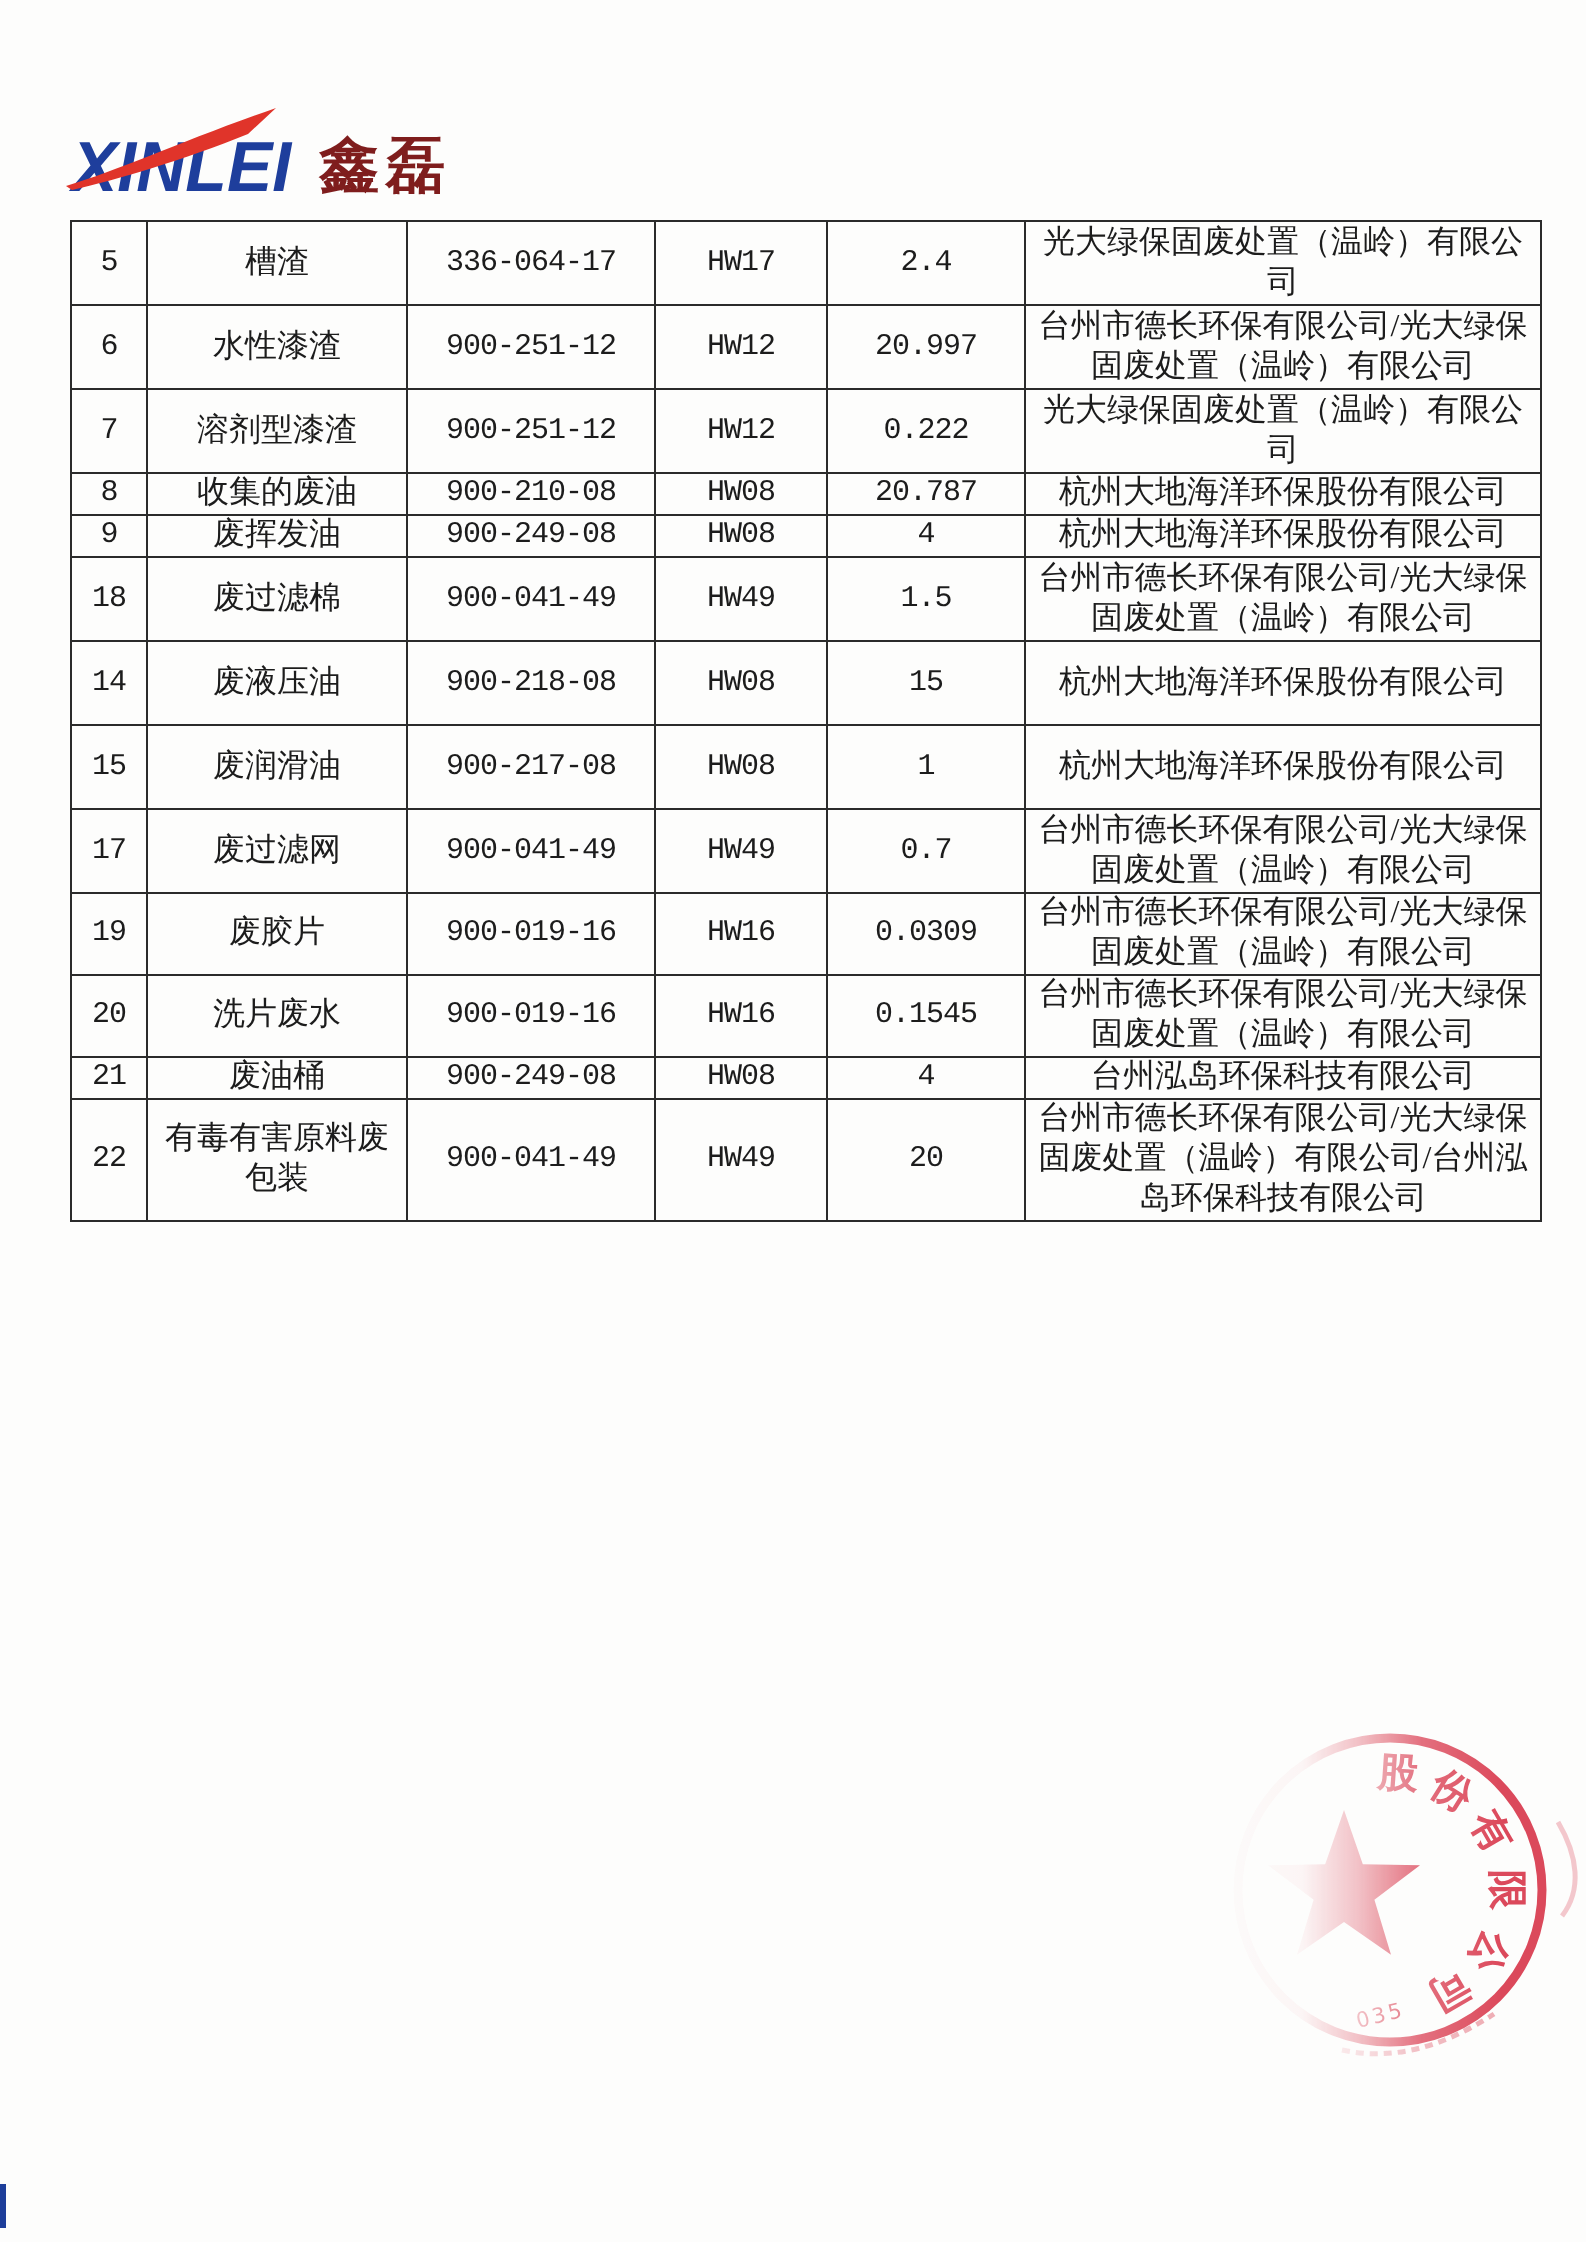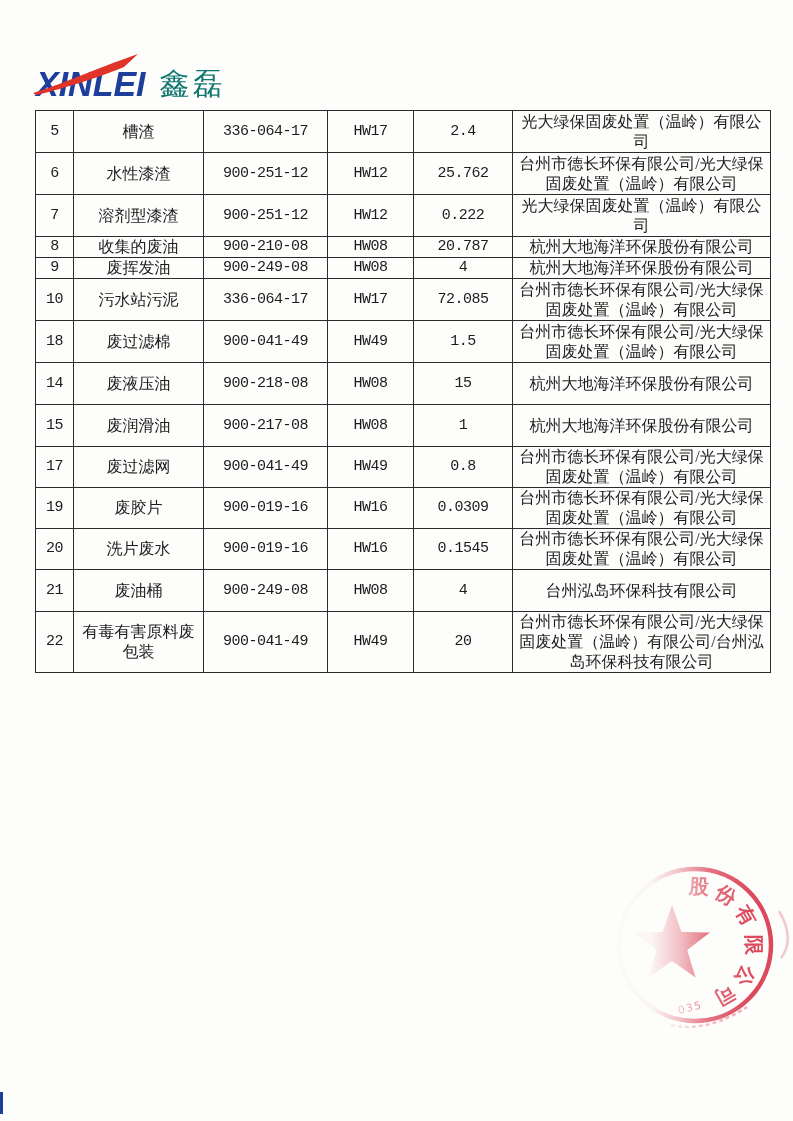--- a/index.html
+++ b/index.html
@@ -10,21 +10,21 @@
   }
   
   .brand{position:absolute;left:36px;top:62px;height:44px;display:flex;align-items:center;}
   .brand-latin{
     position:relative;font-family:"Liberation Sans", sans-serif;
     font-style:italic;font-weight:900;font-size:34px;letter-spacing:0px;
     color:#1e3e9c;line-height:1;padding-right:4px;transform:scaleY(1.04);
   }
   .brand-swoosh{position:absolute;left:-6px;top:-9px;pointer-events:none;}
   .brand-cjk{
-    font-weight:400;font-size:30px;color:#0f766e;letter-spacing:3px;
+    font-weight:700;font-size:30px;color:#7f1d1d;letter-spacing:3px;
     line-height:1;margin-left:10px;font-family:"DejaVu Sans", sans-serif;
   }
   
   .waste-table{
     position:absolute;left:35px;top:110px;border-collapse:collapse;table-layout:fixed;width:735px;
   }
   .waste-table td{
     border:1.6px solid #2b2b2b;text-align:center;vertical-align:middle;
     padding:0 3px;font-size:16px;line-height:20px;color:#1c1c1c;overflow:hidden;
     word-break:break-all;
@@ -85,21 +85,21 @@
       <td class="mono">HW17</td>
       <td class="mono">2.4</td>
       <td>光大绿保固废处置（温岭）有限公司</td>
     </tr>
 
     <tr>
       <td class="mono">6</td>
       <td>水性漆渣</td>
       <td class="mono">900-251-12</td>
       <td class="mono">HW12</td>
-      <td class="mono">25.762</td>
+      <td class="mono">20.997</td>
       <td>台州市德长环保有限公司/光大绿保固废处置（温岭）有限公司</td>
     </tr>
 
     <tr>
       <td class="mono">7</td>
       <td>溶剂型漆渣</td>
       <td class="mono">900-251-12</td>
       <td class="mono">HW12</td>
       <td class="mono">0.222</td>
       <td>光大绿保固废处置（温岭）有限公司</td>
@@ -116,28 +116,20 @@
 
     <tr>
       <td class="mono">9</td>
       <td>废挥发油</td>
       <td class="mono">900-249-08</td>
       <td class="mono">HW08</td>
       <td class="mono">4</td>
       <td>杭州大地海洋环保股份有限公司</td>
     </tr>
 
-    <tr>
-      <td class="mono">10</td>
-      <td>污水站污泥</td>
-      <td class="mono">336-064-17</td>
-      <td class="mono">HW17</td>
-      <td class="mono">72.085</td>
-      <td>台州市德长环保有限公司/光大绿保固废处置（温岭）有限公司</td>
-    </tr>
 
     <tr>
       <td class="mono">18</td>
       <td>废过滤棉</td>
       <td class="mono">900-041-49</td>
       <td class="mono">HW49</td>
       <td class="mono">1.5</td>
       <td>台州市德长环保有限公司/光大绿保固废处置（温岭）有限公司</td>
     </tr>
 
@@ -160,21 +152,21 @@
       <td class="mono">1</td>
       <td>杭州大地海洋环保股份有限公司</td>
     </tr>
 
 
     <tr>
       <td class="mono">17</td>
       <td>废过滤网</td>
       <td class="mono">900-041-49</td>
       <td class="mono">HW49</td>
-      <td class="mono">0.8</td>
+      <td class="mono">0.7</td>
       <td>台州市德长环保有限公司/光大绿保固废处置（温岭）有限公司</td>
     </tr>
 
 
     <tr>
       <td class="mono">19</td>
       <td>废胶片</td>
       <td class="mono">900-019-16</td>
       <td class="mono">HW16</td>
       <td class="mono">0.0309</td>

